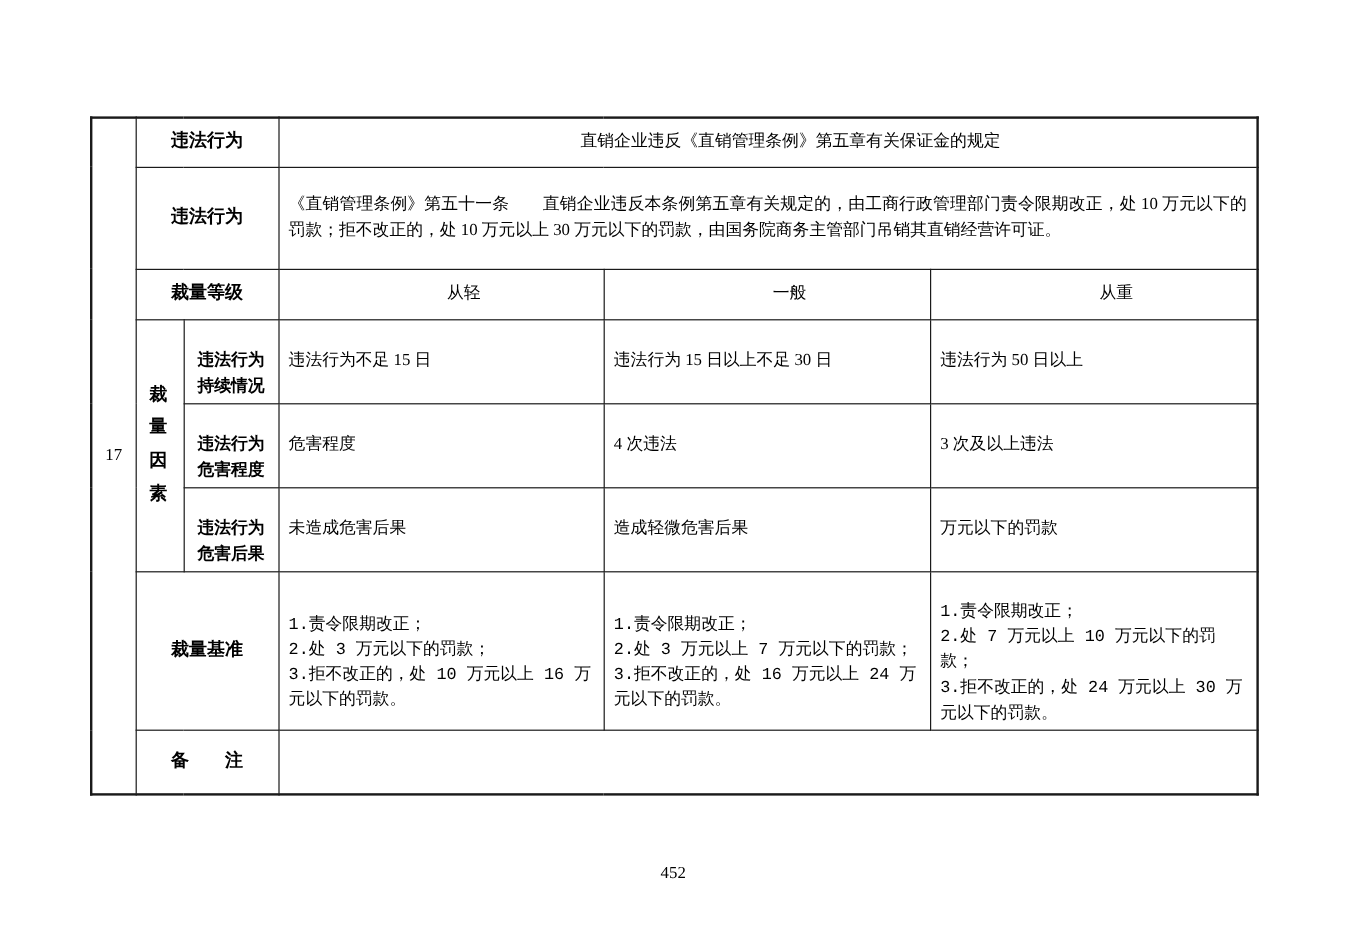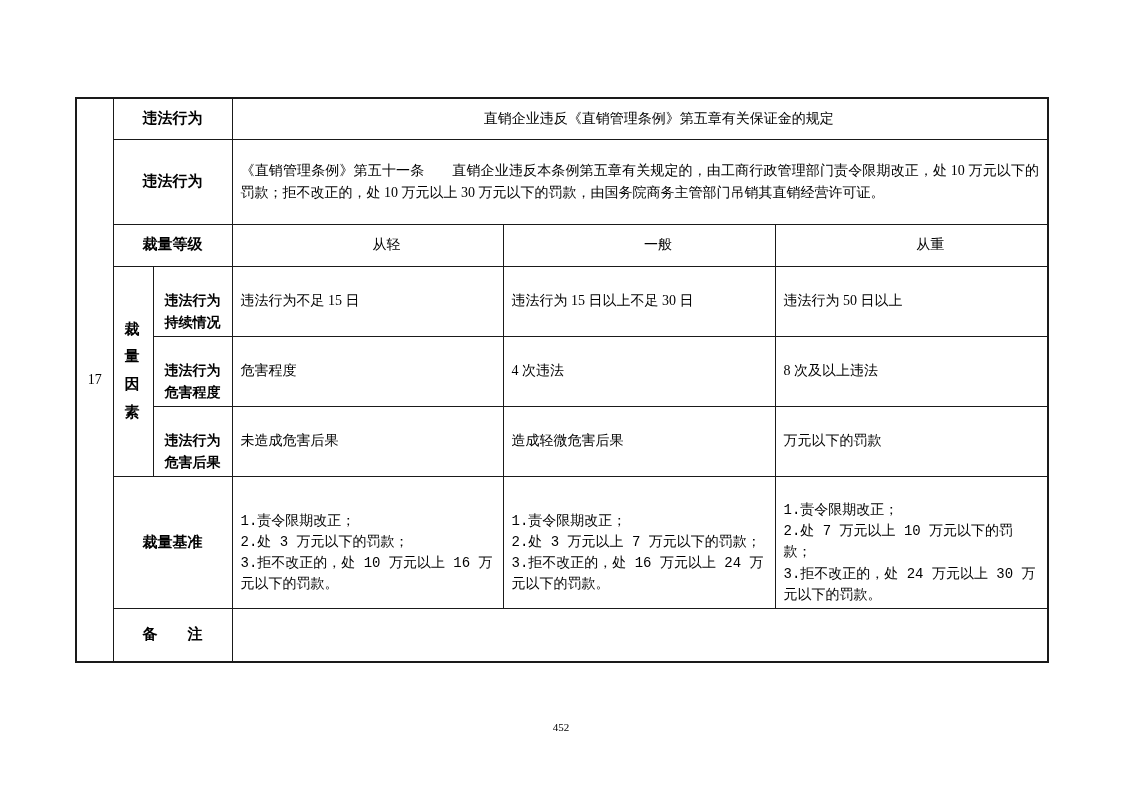--- a/index.html
+++ b/index.html
@@ -55,21 +55,21 @@
     line-height: 1.85;
     word-break: break-all;
   }
   .lead-bold { font-weight: normal; margin-right: 2em; }
   td.prelines { white-space: pre-line; line-height: 1.52; font-family: Liberation Mono, monospace; }
   .page-number {
     position: absolute;
     left: 0; top: 721px;
     width: 100%;
     text-align: center;
-    font-size: 11px;
+    font-size: 14px;
   }
 </style>
 </head>
 <body>
 
 <div>
 
   <table class="doc-table">
     <colgroup>
       <col style="width:37px">
@@ -140,21 +140,21 @@
           <span>违法行为
 危害程度</span>
         </td>
         <td>
           <span>危害程度</span>
         </td>
         <td>
           <span>4 次违法</span>
         </td>
         <td>
-          <span>8 次及以上违法</span>
+          <span>3 次及以上违法</span>
         </td>
       </tr>
 
       <tr style="height:51px">
         <td class="sublbl">
           <span>违法行为
 危害后果</span>
         </td>
         <td>
           <span>未造成危害后果</span>

